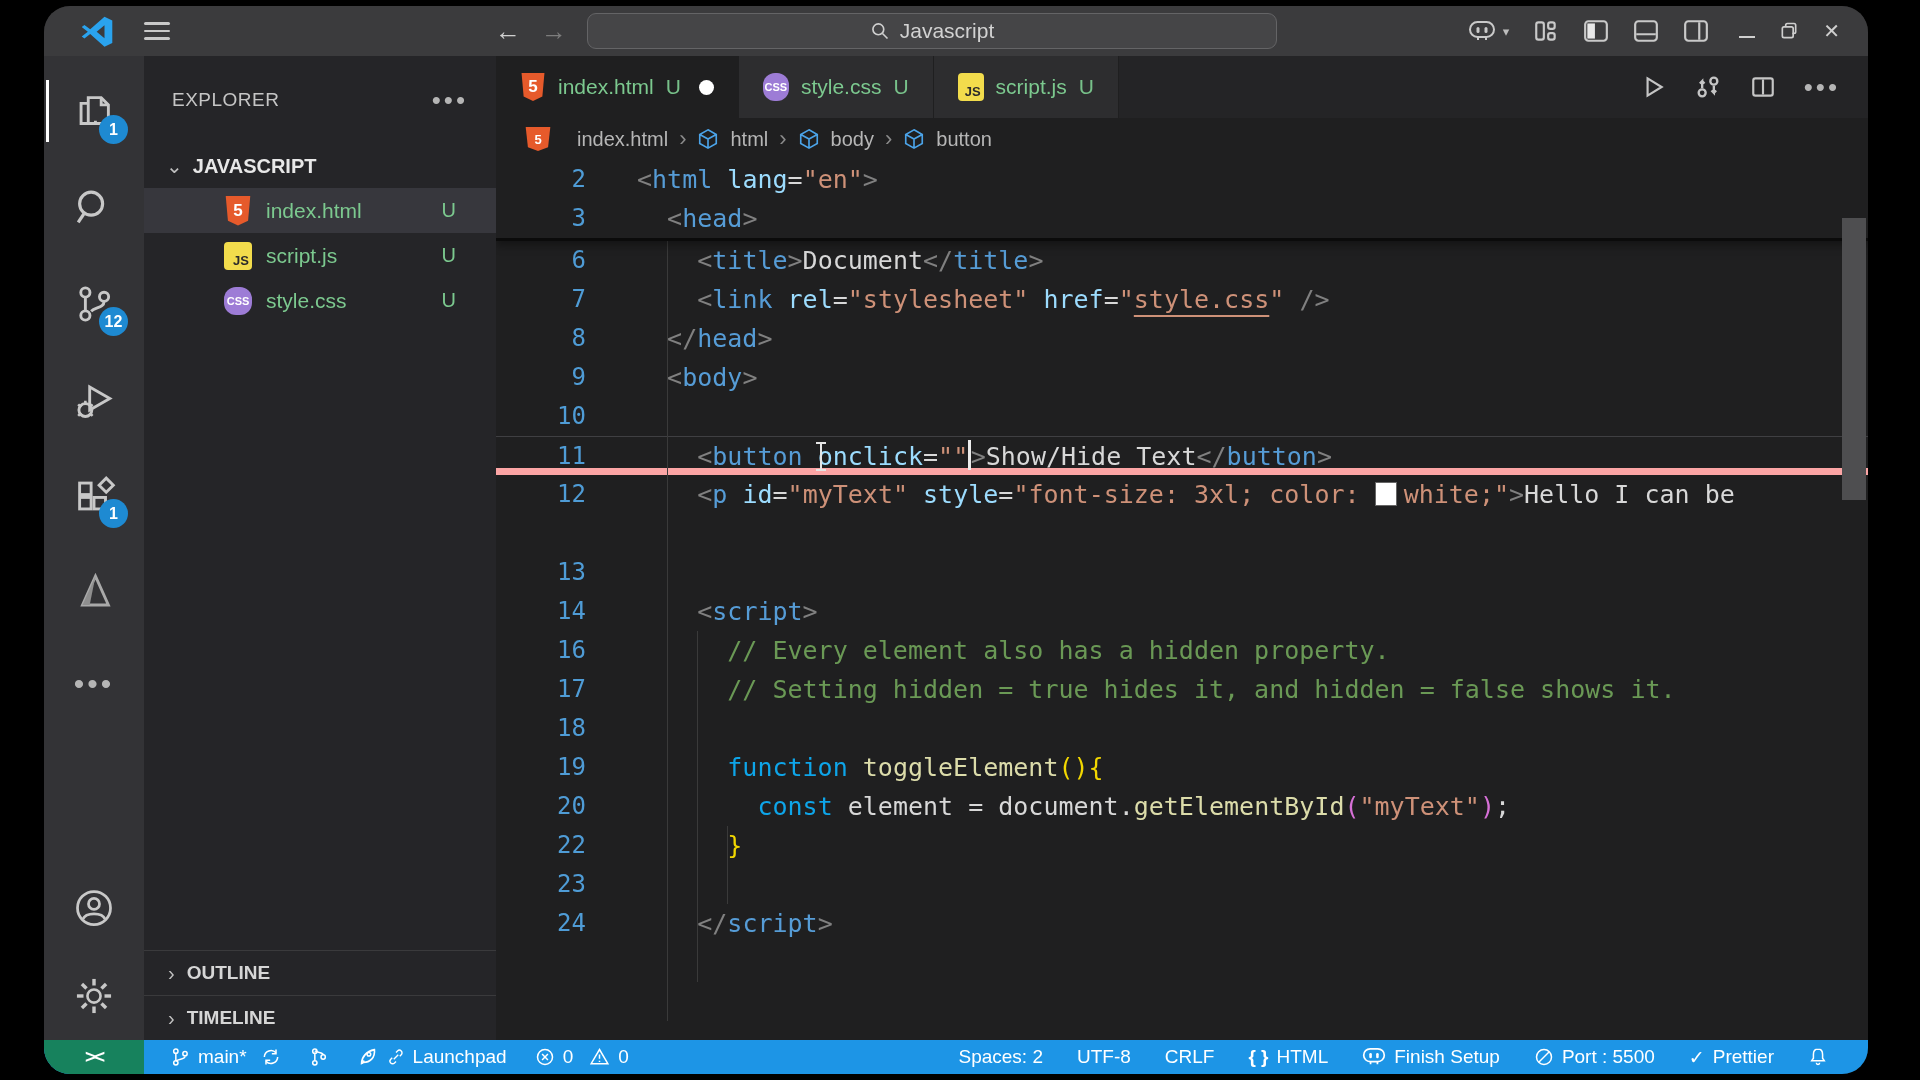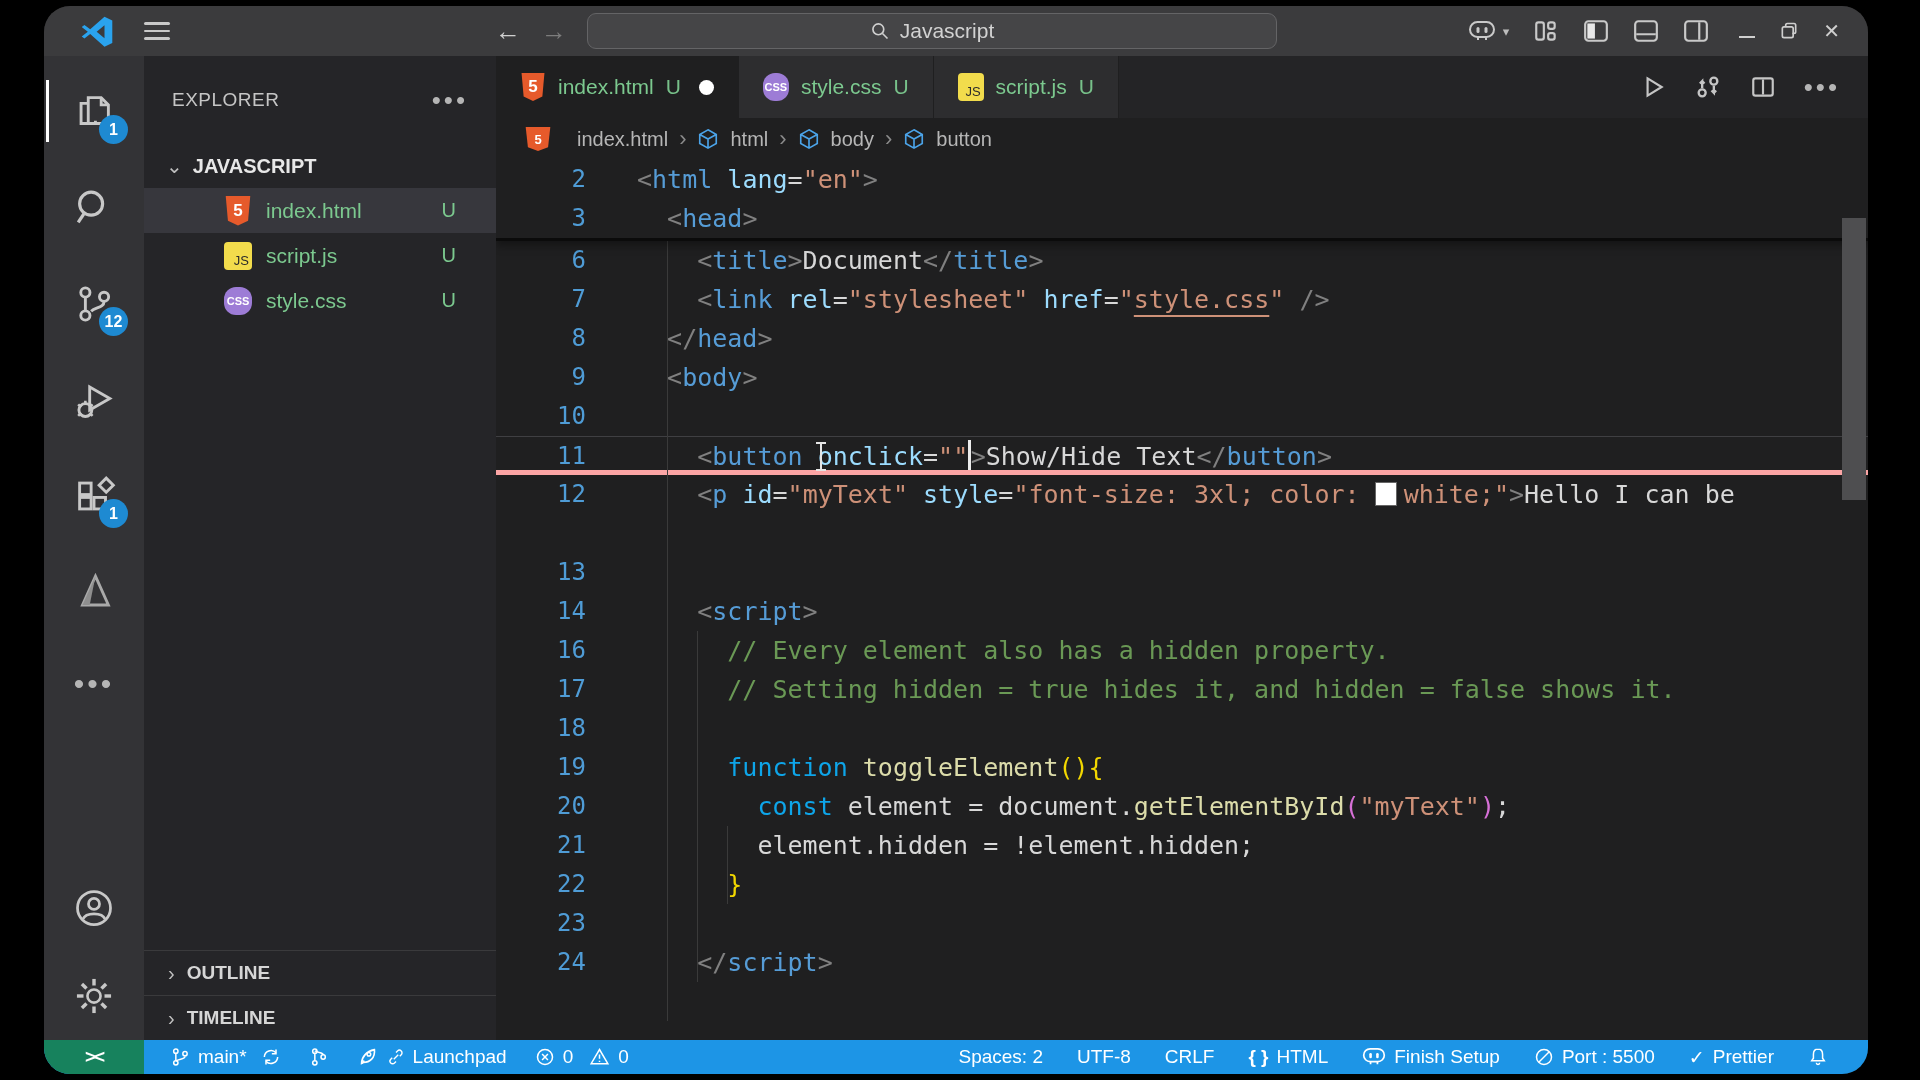--- a/index.html
+++ b/index.html
@@ -52,21 +52,21 @@
   .sb-file .u { margin-left:auto; padding-right:40px; font-size:20px; }
   .fileicon { width:28px; height:30px; margin-right:14px; flex:0 0 28px; }
   .sb-bottom { margin-top:auto; }
   .sb-sec { height:45px; border-top:1px solid #3a3a3c; display:flex; align-items:center; gap:12px;
             padding-left:24px; font-weight:bold; font-size:19px; color:#d6d6d6; }
   .chevr { color:#c0c0c0; font-size:20px; font-weight:normal; }
 
   
   .fi-html { background:#e65a2b; clip-path:polygon(6% 0,94% 0,86% 84%,50% 100%,14% 84%);
              color:#fff; font-weight:bold; font-size:17px; display:flex; align-items:center; justify-content:center; }
-  .fi-js { background:#f2dc4c; border-radius:4px; color:#2b2b2b; font-weight:normal; font-size:13px;
+  .fi-js { background:#f2dc4c; border-radius:4px; color:#2b2b2b; font-weight:bold; font-size:13px;
            display:flex; align-items:flex-end; justify-content:flex-end; padding:2px 3px; height:28px!important; }
   .fi-css { background:#9d7cd6; border-radius:12px; color:#fff; font-weight:bold; font-size:11px;
             display:flex; align-items:center; justify-content:center; height:28px!important; }
 
   
   .editor-col { flex:1; min-width:0; display:flex; flex-direction:column; background:#1f1f20; position:relative; }
   .tabbar { flex:0 0 62px; background:#242426; display:flex; align-items:stretch; }
   .tab { display:flex; align-items:center; gap:12px; padding:0 24px; font-size:21px; color:#7cc98f;
          background:#2d2d2f; border-right:1px solid #1f1f20; }
   .tab.active { background:#1f1f20; }
@@ -78,21 +78,21 @@
                  font-size:20px; color:#b6b6b6; }
   .bc-sep { color:#8a8a8a; font-size:22px; }
   .bc-file-icon { width:22px; height:24px; font-size:13px; }
 
   
   .codewrap { flex:1; position:relative; overflow:hidden;
               font-family:"DejaVu Sans Mono", monospace; font-size:25px; }
   .code-row { display:flex; height:39px; line-height:39px; white-space:pre; }
   .code-row .ln { flex:0 0 90px; text-align:right; color:#4f9cd6; font-size:24px; }
   .code-row .lt { padding-left:51px; }
-  .code-row.current { border-top:1px solid #3f3f42; border-bottom:5px solid #fca5a5; }
+  .code-row.current { border-top:1px solid #3f3f42; border-bottom:7px solid #fca5a5; }
   .sticky { border-bottom:3px solid #0b0b0b; box-shadow:0 5px 8px rgba(0,0,0,.35); position:relative; z-index:2; background:#1f1f20; }
   .tk-p { color:#808080; } .tk-t { color:#569cd6; } .tk-a { color:#9cdcfe; }
   .tk-w { color:#d8d8d8; } .tk-s { color:#ce9178; } .tk-c { color:#6a9955; }
   .tk-k { color:#0ea5e9; } .tk-f { color:#dcdcaa; } .tk-y { color:#f2d700; } .tk-m { color:#d670d6; }
   .tk-u { color:#ce9178; text-decoration:underline; text-underline-offset:7px; }
   .swatch { display:inline-block; width:22px; height:24px; background:#fff; border:1px solid #666;
             vertical-align:-3px; margin-right:7px; }
   .cursor { display:inline-block; width:2.5px; height:30px; background:#ececec; vertical-align:-5px; }
   .guide { position:absolute; width:1px; background:#3a3a3a; z-index:1; }
   .vscroll { position:absolute; right:2px; top:58px; width:24px; height:282px; background:#4e4e50; z-index:3; }
@@ -357,21 +357,20 @@
             <div class="code-row current"><span class="ln">11</span><span class="lt"><span class="tk-w">    </span><span class="tk-p">&lt;</span><span class="tk-t">button</span><span class="tk-w"> </span><span class="tk-a">onclick</span><span class="tk-w">=</span><span class="tk-s">""</span><span class="cursor"></span><span class="tk-p">&gt;</span><span class="tk-w">Show/Hide Text</span><span class="tk-p">&lt;/</span><span class="tk-t">button</span><span class="tk-p">&gt;</span></span></div>
             <div class="code-row"><span class="ln">12</span><span class="lt"><span class="tk-w">    </span><span class="tk-p">&lt;</span><span class="tk-t">p</span><span class="tk-w"> </span><span class="tk-a">id</span><span class="tk-w">=</span><span class="tk-s">"myText"</span><span class="tk-w"> </span><span class="tk-a">style</span><span class="tk-w">=</span><span class="tk-s">"font-size: 3xl; color: </span><span class="swatch"></span><span class="tk-s">white;"</span><span class="tk-p">&gt;</span><span class="tk-w">Hello I can be</span></span></div>
             <div class="code-row"><span class="ln"></span></div>
             <div class="code-row"><span class="ln">13</span><span class="lt"></span></div>
             <div class="code-row"><span class="ln">14</span><span class="lt"><span class="tk-w">    </span><span class="tk-p">&lt;</span><span class="tk-t">script</span><span class="tk-p">&gt;</span></span></div>
             <div class="code-row"><span class="ln">16</span><span class="lt"><span class="tk-c">      // Every element also has a hidden property.</span></span></div>
             <div class="code-row"><span class="ln">17</span><span class="lt"><span class="tk-c">      // Setting hidden = true hides it, and hidden = false shows it.</span></span></div>
             <div class="code-row"><span class="ln">18</span><span class="lt"></span></div>
             <div class="code-row"><span class="ln">19</span><span class="lt"><span class="tk-w">      </span><span class="tk-k">function</span><span class="tk-w"> </span><span class="tk-f">toggleElement</span><span class="tk-y">(){</span></span></div>
             <div class="code-row"><span class="ln">20</span><span class="lt"><span class="tk-w">        </span><span class="tk-k">const</span><span class="tk-w"> element = document.</span><span class="tk-f">getElementById</span><span class="tk-m">(</span><span class="tk-s">"myText"</span><span class="tk-m">)</span><span class="tk-w">;</span></span></div>
-            <div class="code-row"><span class="ln">21</span><span class="lt"><span class="tk-w">        element.hidden = !element.hidden;</span></span></div>
             <div class="code-row"><span class="ln">22</span><span class="lt"><span class="tk-w">      </span><span class="tk-y">}</span></span></div>
             <div class="code-row"><span class="ln">23</span><span class="lt"></span></div>
             <div class="code-row"><span class="ln">24</span><span class="lt"><span class="tk-w">    </span><span class="tk-p">&lt;/</span><span class="tk-t">script</span><span class="tk-p">&gt;</span></span></div>
           </div>
         <div class="guide" style="left:171px; top:81px; height:780px;"></div>
         <div class="guide" style="left:201px; top:471px; height:351px;"></div>
         <div class="guide" style="left:231px; top:666px; height:78px;"></div>
         <div class="vscroll"></div>
         <div class="ibeam"></div>
       </div>

